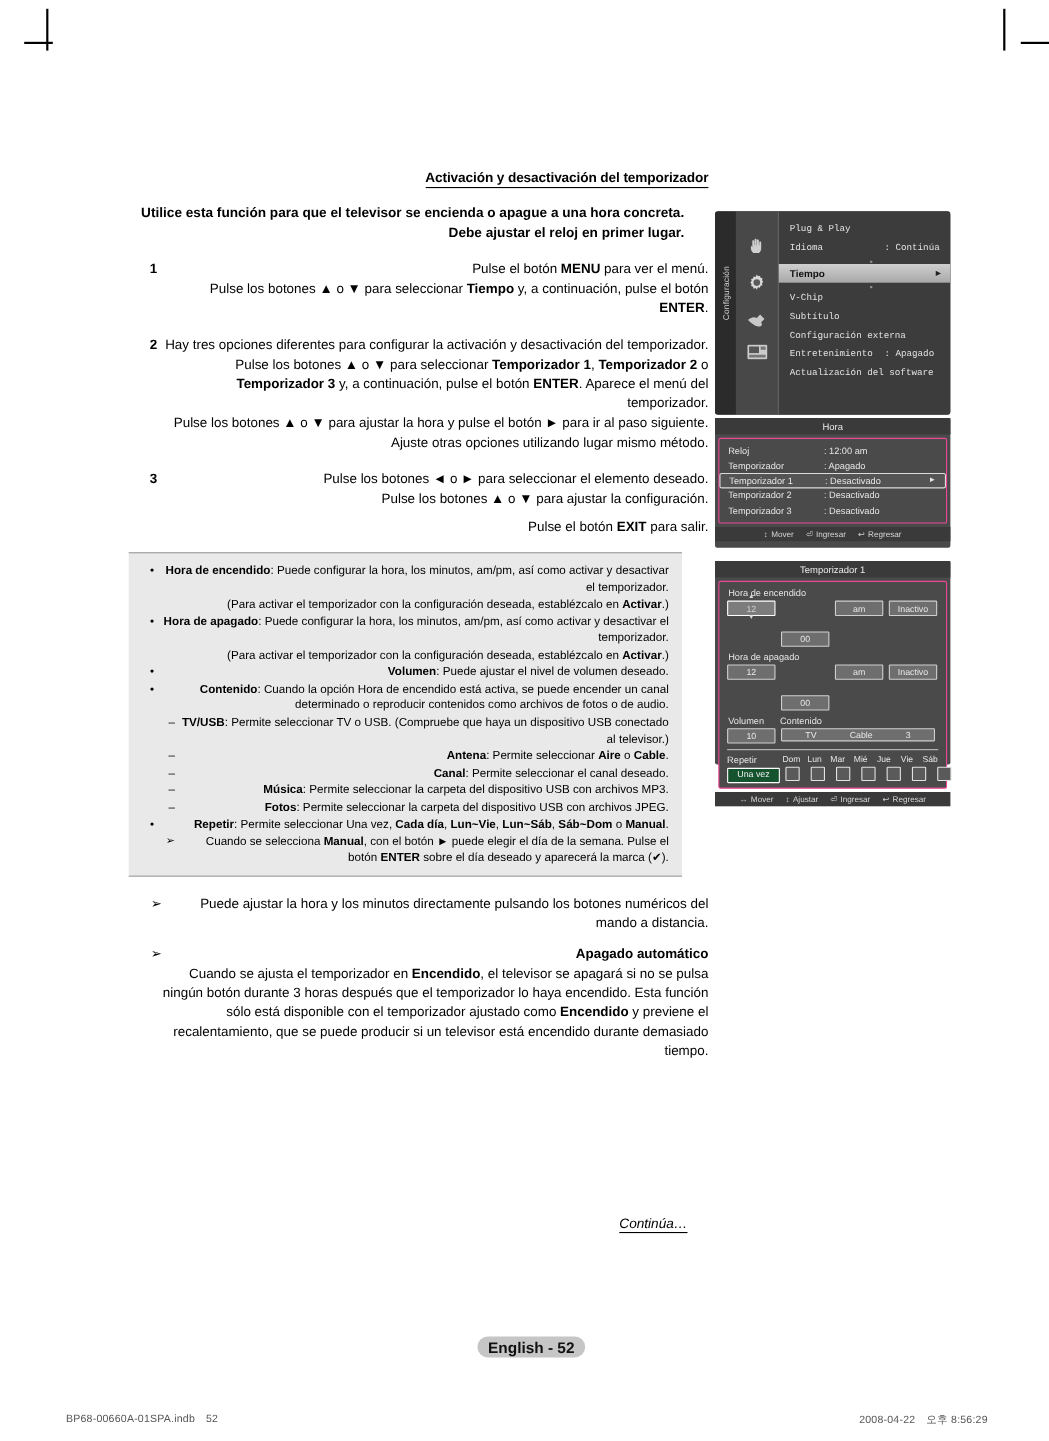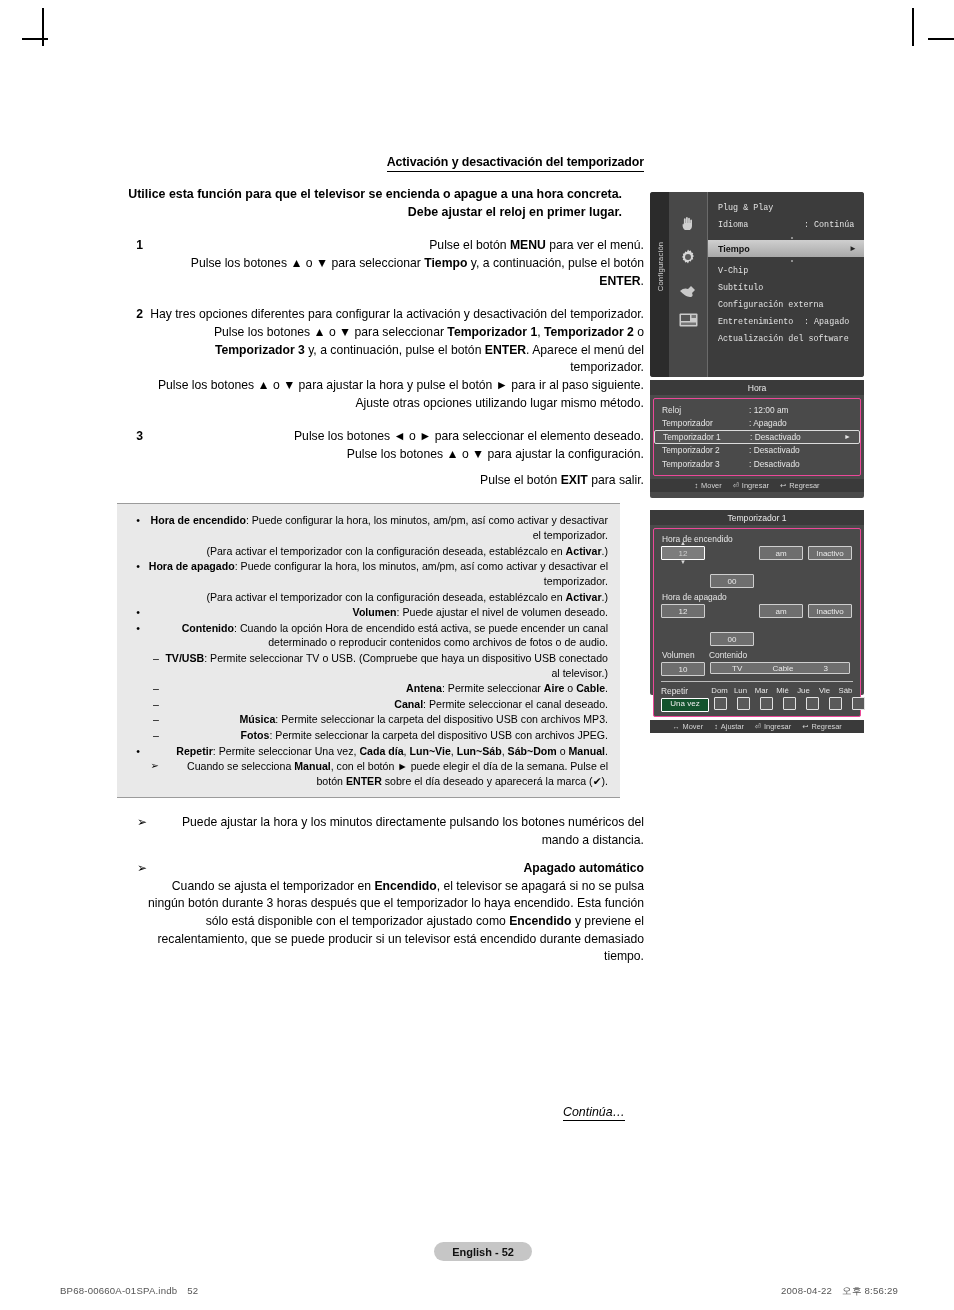--- a/index.html
+++ b/index.html
@@ -55,23 +55,23 @@
   .note .txt{flex:1;width:470px;}
   .note .hdr{font-weight:bold;display:block;}
 
   .continua{
     position:absolute;left:563px;top:1105px;font-size:12.4px;font-style:italic;
     border-bottom:1.1px solid #000;padding-bottom:1px;
   }
 
   
   .pagepill{
-    position:absolute;left:434px;top:1242px;width:98px;height:19px;
+    position:absolute;left:434px;top:1215px;width:98px;height:19px;
     background:#c6c6c6;border-radius:10px;display:flex;align-items:center;justify-content:center;
-    font-size:11px;font-weight:bold;color:#111;
+    font-size:14px;font-weight:bold;color:#111;
   }
   .printmark{position:absolute;font-size:9.6px;color:#555;font-family:"Liberation Sans",sans-serif;letter-spacing:0.2px;}
   .printmark.left{left:60px;top:1285px;}
   .printmark.right{right:56px;top:1285px;}
   .printmark .gap{display:inline-block;width:10px;}
 
   
   .osd{position:absolute;color:#e8e8e8;font-size:8.2px;}
 
   

